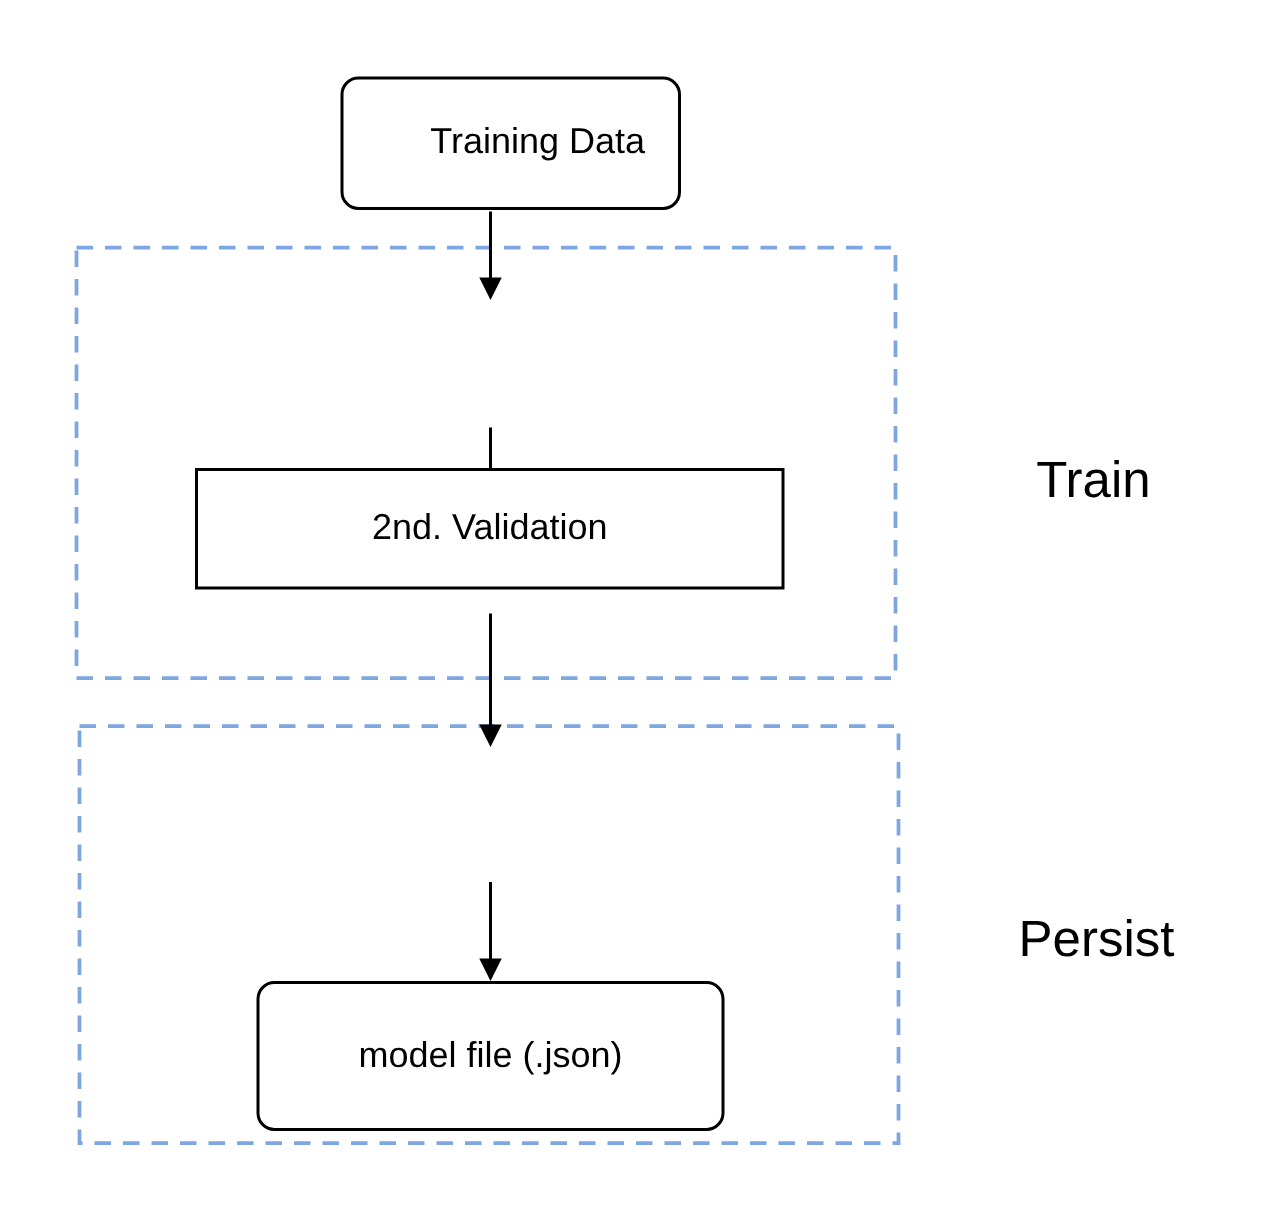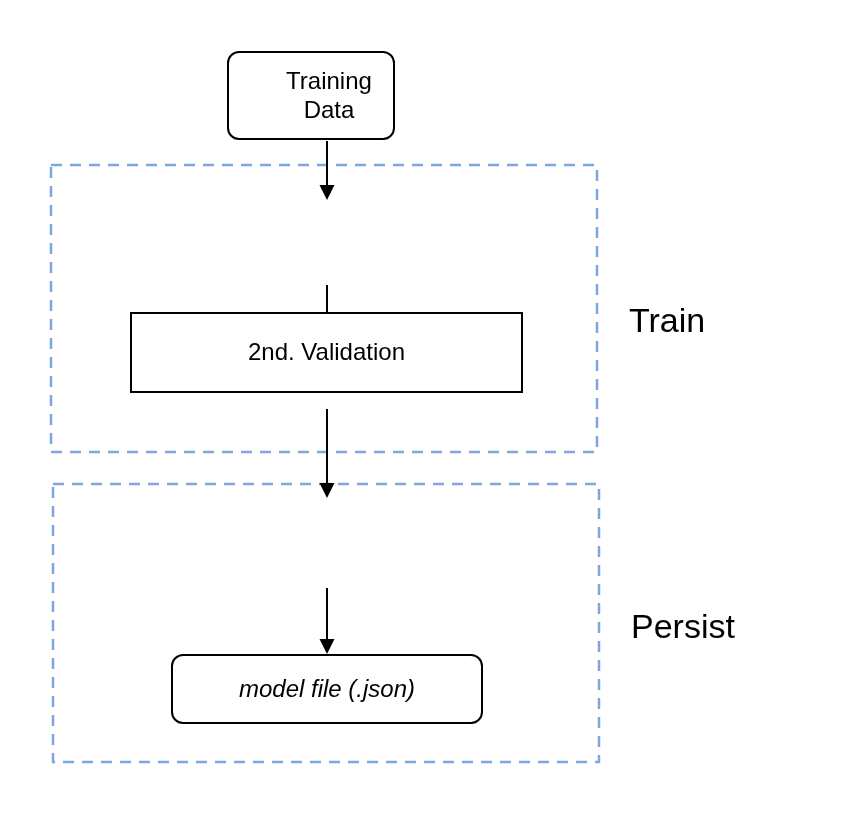--- a/index.html
+++ b/index.html
@@ -46,28 +46,29 @@
     border: 2px solid var(--node-border);
     display: flex;
     align-items: center;
     justify-content: center;
     text-align: center;
     font-size: 24px;
     line-height: 1.2;
     color: var(--text);
   }
   .node.rounded { border-radius: 12px; }
-  .node-training   { left: 227px; top: 51px;  width: 168px; height: 89px; padding-left: 36px; }
+  .node-training   { left: 227px; top: 51px;  width: 227px; height: 89px; padding-left: 36px; }
   .node-validate1  { left: 130px; top: 200px; width: 393px; height: 85px; }
   .node-validate2  { left: 130px; top: 312px; width: 393px; height: 81px; }
   .node-intent-map { left: 172px; top: 498px; width: 312px; height: 90px; }
-  .node-model-file { left: 171px; top: 654px; width: 312px; height: 70px; font-style: italic; }
+  .node-model-file { left: 171px; top: 654px; width: 312px; height: 100px; }
   .group-label {
     position: absolute;
     width: 200px;
+    text-align: center;
     font-size: 34px;
     line-height: 40px;
     color: var(--text);
     white-space: nowrap;
   }
   .group-label-train   { left: 629px; top: 300px; }
   .group-label-persist { left: 631px; top: 606px; }
 </style>
 </head>
 <body>

